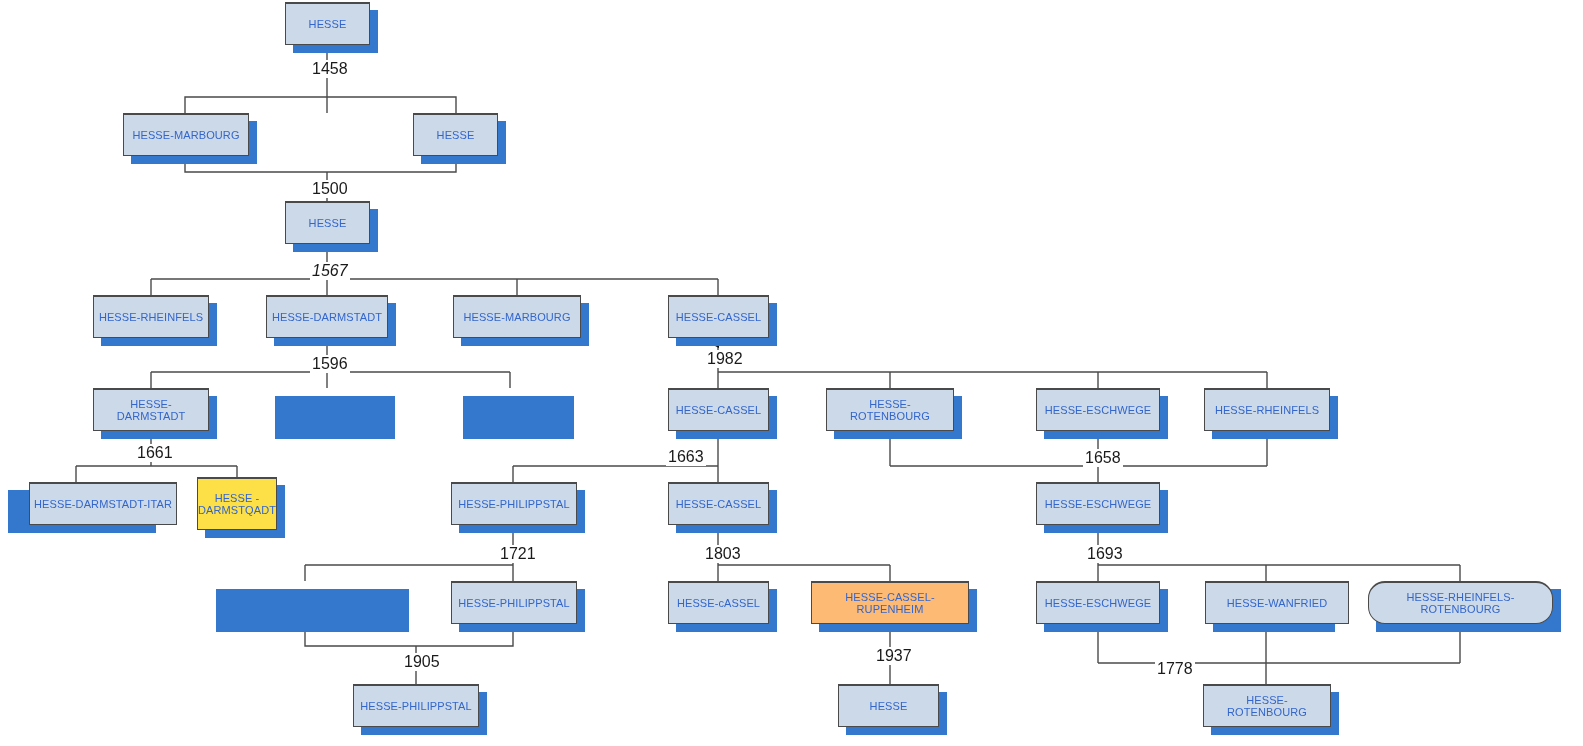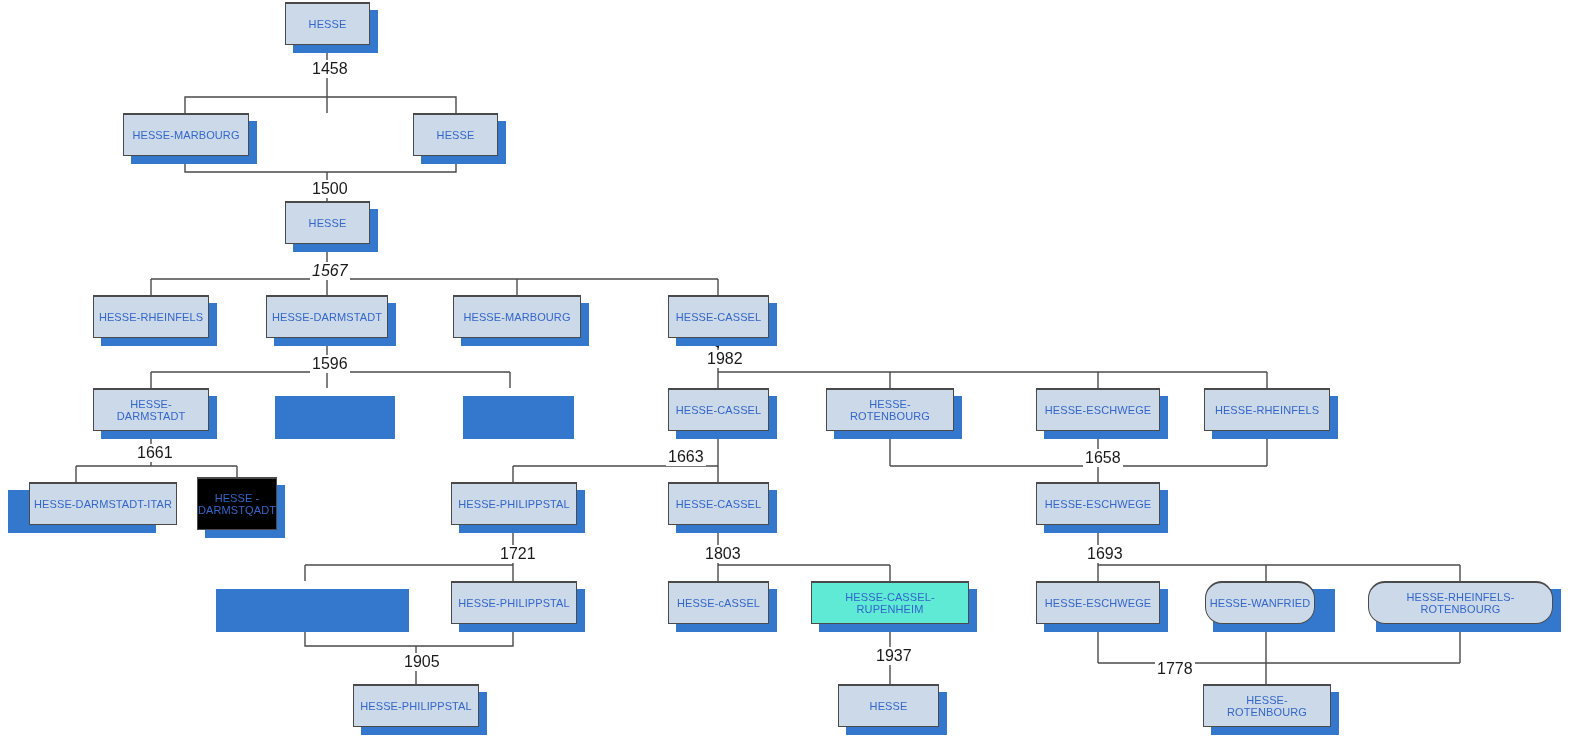--- a/index.html
+++ b/index.html
@@ -177,38 +177,38 @@
       <div class="node" style="left: 668px; top: 388px; width: 101px; height: 43px; background: rgb(204, 217, 232); color: rgb(51, 102, 204); border-color: rgb(74, 74, 74);">HESSE-CASSEL</div>
       <div class="node-shadow" style="left: 834px; top: 396px; width: 128px; height: 43px; background: rgb(51, 120, 205);"></div>
       <div class="node" style="left: 826px; top: 388px; width: 128px; height: 43px; background: rgb(204, 217, 232); color: rgb(51, 102, 204); border-color: rgb(74, 74, 74);">HESSE-ROTENBOURG</div>
       <div class="node-shadow" style="left: 1044px; top: 396px; width: 124px; height: 43px; background: rgb(51, 120, 205);"></div>
       <div class="node" style="left: 1036px; top: 388px; width: 124px; height: 43px; background: rgb(204, 217, 232); color: rgb(51, 102, 204); border-color: rgb(74, 74, 74);">HESSE-ESCHWEGE</div>
       <div class="node-shadow" style="left: 1212px; top: 396px; width: 126px; height: 43px; background: rgb(51, 120, 205);"></div>
       <div class="node" style="left: 1204px; top: 388px; width: 126px; height: 43px; background: rgb(204, 217, 232); color: rgb(51, 102, 204); border-color: rgb(74, 74, 74);">HESSE-RHEINFELS</div>
       <div class="node-shadow" style="left: 8px; top: 490px; width: 148px; height: 43px; background: rgb(51, 120, 205);"></div>
       <div class="node" style="left: 0px; top: 482px; width: 148px; height: 43px; background: rgb(204, 217, 232); color: rgb(51, 102, 204); border-color: rgb(74, 74, 74); margin-left: 29px;">HESSE-DARMSTADT-ITAR</div>
       <div class="node-shadow" style="left: 205px; top: 485px; width: 80px; height: 53px; background: rgb(51, 120, 205);"></div>
-      <div class="node" style="left: 197px; top: 477px; width: 80px; height: 53px; background: #000000; color: rgb(51, 102, 204); border-color: rgb(74, 74, 74);">HESSE - DARMSTQADT</div>
+      <div class="node" style="left: 197px; top: 477px; width: 80px; height: 53px; background: #fde047; color: rgb(51, 102, 204); border-color: rgb(74, 74, 74);">HESSE - DARMSTQADT</div>
       <div class="node-shadow" style="left: 459px; top: 490px; width: 126px; height: 43px; background: rgb(51, 120, 205);"></div>
       <div class="node" style="left: 451px; top: 482px; width: 126px; height: 43px; background: rgb(204, 217, 232); color: rgb(51, 102, 204); border-color: rgb(74, 74, 74);">HESSE-PHILIPPSTAL</div>
       <div class="node-shadow" style="left: 676px; top: 490px; width: 101px; height: 43px; background: rgb(51, 120, 205);"></div>
       <div class="node" style="left: 668px; top: 482px; width: 101px; height: 43px; background: rgb(204, 217, 232); color: rgb(51, 102, 204); border-color: rgb(74, 74, 74);">HESSE-CASSEL</div>
       <div class="node-shadow" style="left: 1044px; top: 490px; width: 124px; height: 43px; background: rgb(51, 120, 205);"></div>
       <div class="node" style="left: 1036px; top: 482px; width: 124px; height: 43px; background: rgb(204, 217, 232); color: rgb(51, 102, 204); border-color: rgb(74, 74, 74);">HESSE-ESCHWEGE</div>
       <div class="node-shadow" style="left: 216px; top: 589px; width: 193px; height: 43px; background: rgb(51, 120, 205);"></div>
       <div class="node-shadow" style="left: 459px; top: 589px; width: 126px; height: 43px; background: rgb(51, 120, 205);"></div>
       <div class="node" style="left: 451px; top: 581px; width: 126px; height: 43px; background: rgb(204, 217, 232); color: rgb(51, 102, 204); border-color: rgb(74, 74, 74);">HESSE-PHILIPPSTAL</div>
       <div class="node-shadow" style="left: 676px; top: 589px; width: 101px; height: 43px; background: rgb(51, 120, 205);"></div>
       <div class="node" style="left: 668px; top: 581px; width: 101px; height: 43px; background: rgb(204, 217, 232); color: rgb(51, 102, 204); border-color: rgb(74, 74, 74);">HESSE-cASSEL</div>
       <div class="node-shadow" style="left: 819px; top: 589px; width: 158px; height: 43px; background: rgb(51, 120, 205);"></div>
-      <div class="node" style="left: 811px; top: 581px; width: 158px; height: 43px; background: #5eead4; color: rgb(51, 102, 204); border-color: rgb(74, 74, 74);">HESSE-CASSEL-RUPENHEIM</div>
+      <div class="node" style="left: 811px; top: 581px; width: 158px; height: 43px; background: #fdba74; color: rgb(51, 102, 204); border-color: rgb(74, 74, 74);">HESSE-CASSEL-RUPENHEIM</div>
       <div class="node-shadow" style="left: 1044px; top: 589px; width: 124px; height: 43px; background: rgb(51, 120, 205);"></div>
       <div class="node" style="left: 1036px; top: 581px; width: 124px; height: 43px; background: rgb(204, 217, 232); color: rgb(51, 102, 204); border-color: rgb(74, 74, 74);">HESSE-ESCHWEGE</div>
       <div class="node-shadow" style="left: 1213px; top: 589px; width: 122px; height: 43px; background: rgb(51, 120, 205);"></div>
-      <div class="node" style="left: 1205px; top: 581px; width: 110px; height: 43px; background: rgb(204, 217, 232); color: rgb(51, 102, 204); border-color: rgb(74, 74, 74); border-radius: 17px;">HESSE-WANFRIED</div>
+      <div class="node" style="left: 1205px; top: 581px; width: 144px; height: 43px; background: rgb(204, 217, 232); color: rgb(51, 102, 204); border-color: rgb(74, 74, 74);">HESSE-WANFRIED</div>
       <div class="node-shadow" style="left: 1376px; top: 589px; width: 185px; height: 43px; background: rgb(51, 120, 205);"></div>
       <div class="node" style="left: 1368px; top: 581px; width: 185px; height: 43px; background: rgb(204, 217, 232); color: rgb(51, 102, 204); border-color: rgb(74, 74, 74); border-radius: 17px;">HESSE-RHEINFELS-ROTENBOURG</div>
       <div class="node-shadow" style="left: 361px; top: 692px; width: 126px; height: 43px; background: rgb(51, 120, 205);"></div>
       <div class="node" style="left: 353px; top: 684px; width: 126px; height: 43px; background: rgb(204, 217, 232); color: rgb(51, 102, 204); border-color: rgb(74, 74, 74);">HESSE-PHILIPPSTAL</div>
       <div class="node-shadow" style="left: 846px; top: 692px; width: 101px; height: 43px; background: rgb(51, 120, 205);"></div>
       <div class="node" style="left: 838px; top: 684px; width: 101px; height: 43px; background: rgb(204, 217, 232); color: rgb(51, 102, 204); border-color: rgb(74, 74, 74);">HESSE</div>
       <div class="node-shadow" style="left: 1211px; top: 692px; width: 128px; height: 43px; background: rgb(51, 120, 205);"></div>
       <div class="node" style="left: 1203px; top: 684px; width: 128px; height: 43px; background: rgb(204, 217, 232); color: rgb(51, 102, 204); border-color: rgb(74, 74, 74);">HESSE-ROTENBOURG</div>
       <div class="edge-label" style="left: 310px; top: 60px; color: rgb(26, 26, 26);">1458</div>
       <div class="edge-label" style="left: 310px; top: 180px; color: rgb(26, 26, 26);">1500</div>

